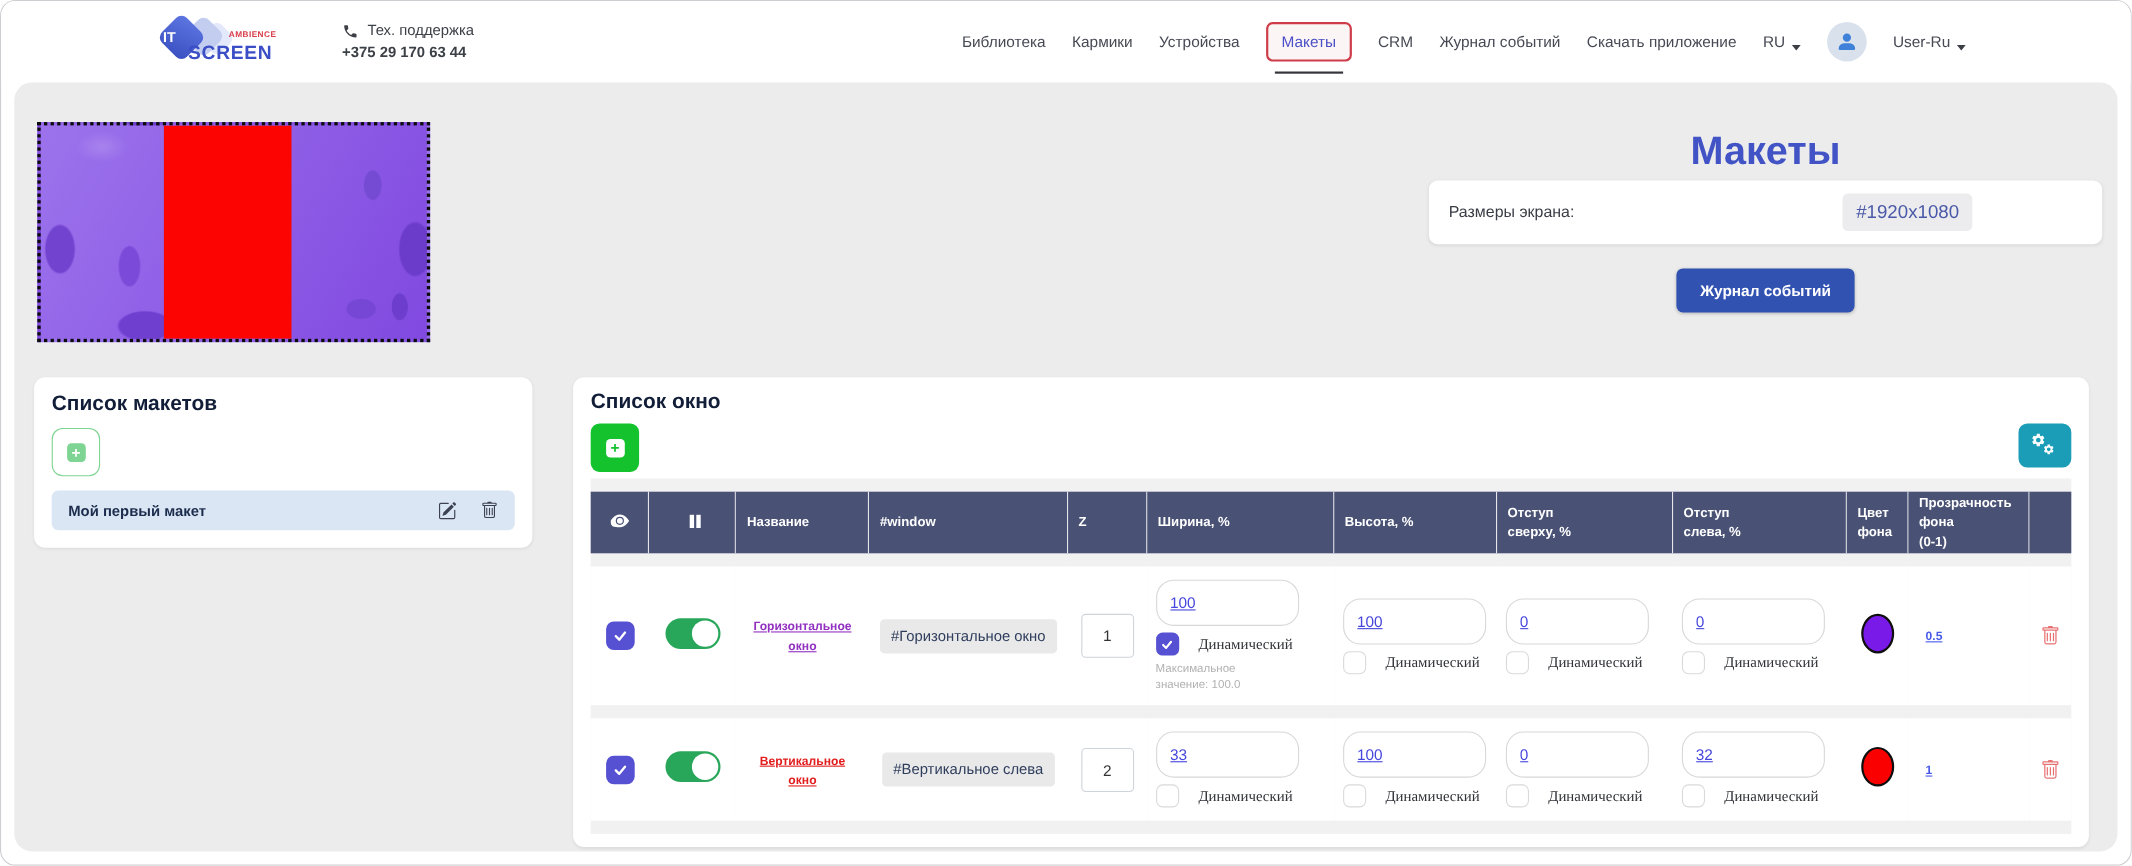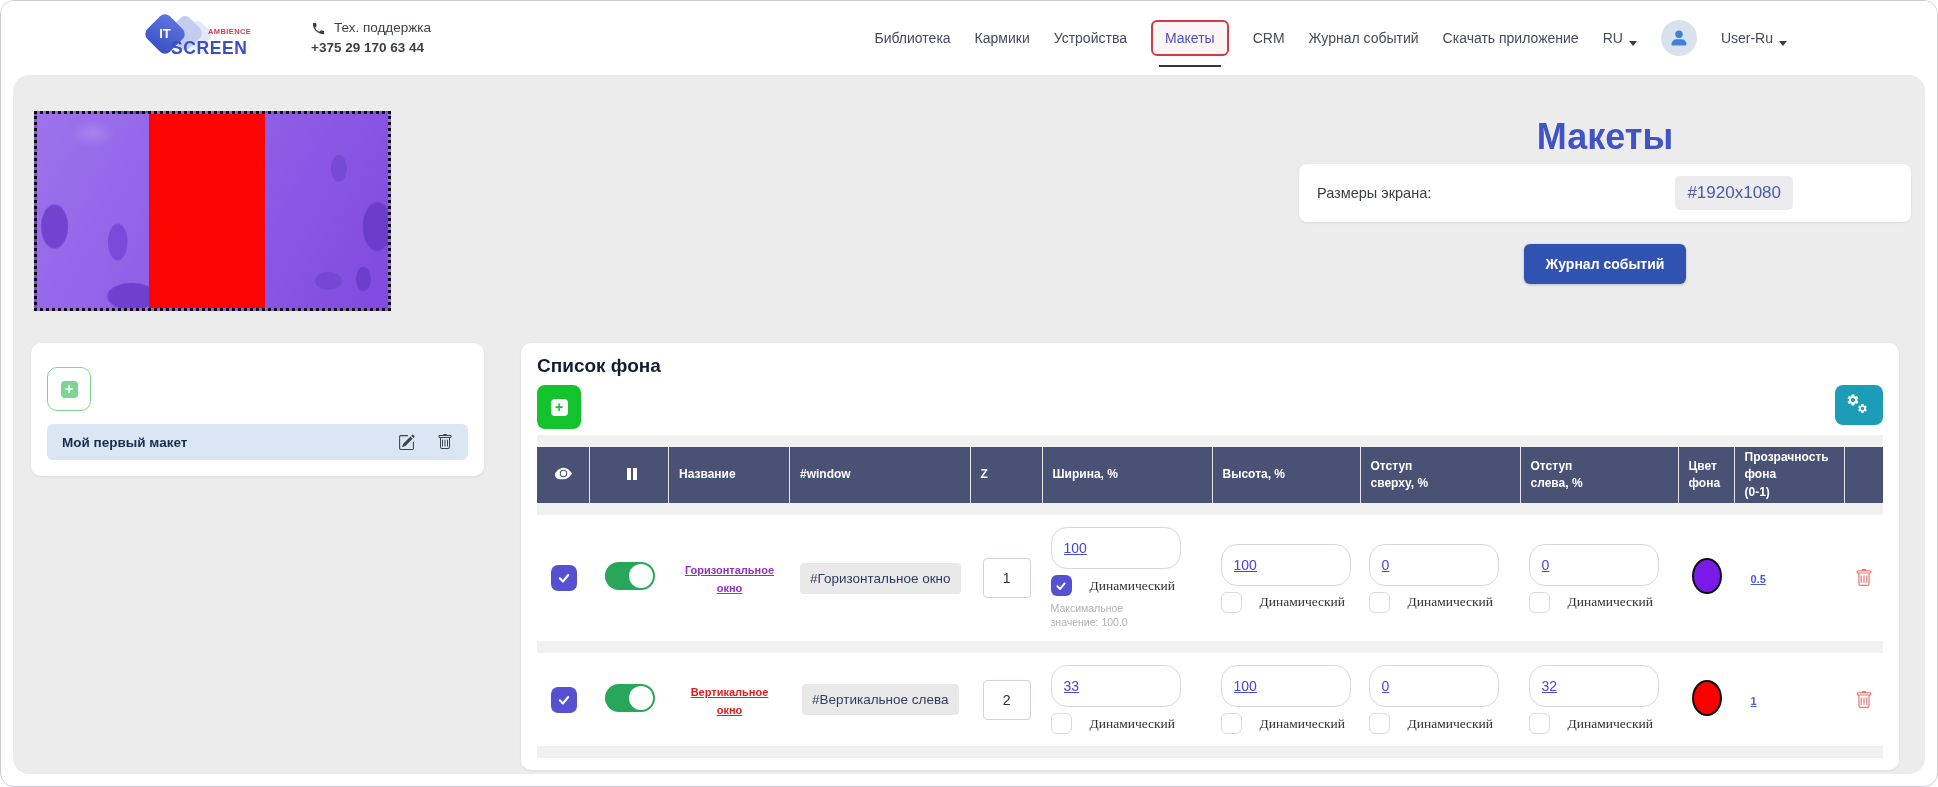--- a/index.html
+++ b/index.html
@@ -7,21 +7,21 @@
   body { font-family:"Liberation Sans", sans-serif; background:#fff; position:relative; overflow:hidden; }
   .frame { position:absolute; inset:0; border:1px solid #cdcdd2; border-radius:14px; overflow:hidden; background:#fff; }
 
   
   .topbar { height:74px; display:flex; align-items:center; background:#fff; }
   .logo { position:relative; width:118px; height:50px; margin-left:140px; flex:none; cursor:pointer; }
   .logo .d { position:absolute; transform:rotate(45deg); border-radius:7px; }
   .d-b2 { left:44px; top:10px; width:24px; height:24px; background:#e3e9fa; }
   .d-b1 { left:30px; top:6px; width:28px; height:28px; background:#c3cdf0; }
   .d-main { left:8px; top:5px; width:32px; height:32px; background:linear-gradient(160deg,#5d77e2,#3a4ec0); }
-  .logo .it { position:absolute; left:16px; top:13px; width:16px; text-align:center; color:#fff; font-weight:bold; font-size:13px; z-index:2; }
+  .logo .it { position:absolute; left:5px; top:13px; width:16px; text-align:center; color:#fff; font-weight:bold; font-size:13px; z-index:2; }
   .logo .screen { position:absolute; left:30px; top:25px; color:#3b4ec6; font-weight:800; font-size:17.5px; letter-spacing:.6px; z-index:2; }
   .logo .ambience { position:absolute; left:67px; top:14px; color:#d93a48; font-weight:800; font-size:7.5px; letter-spacing:.4px; }
 
   .support { margin-left:52px; font-size:13.5px; color:#3b3f46; line-height:20px; }
   .support .row1 { display:flex; align-items:center; gap:8px; }
   .support .phone-num { font-weight:600; }
 
   .nav { margin-left:auto; margin-right:150px; display:flex; align-items:center; gap:24px; font-size:14px; color:#474a54; white-space:nowrap; }
   .nav-item { cursor:pointer; }
   .nav-item.active { color:#4b50c6; border:2px solid #cf3c49; background:#fcf5f5; border-radius:6px; padding:8px 12px; position:relative; }
@@ -165,20 +165,21 @@
       <div class="size-panel">
         <span class="size-label">Размеры экрана:</span>
         <span class="size-badge">#1920x1080</span>
       </div>
       <button class="events-btn">Журнал событий</button>
     </div>
 
     <div class="main-row">
 
       <div class="panel layouts-panel">
+        <div class="panel-title">Список макетов</div>
         <button class="add-outline">
           <span class="plus-chip green-bg">+</span>
         </button>
         <div class="layout-item">
           <span class="name">Мой первый макет</span>
           <span class="actions">
             <button class="icon-btn">
               <svg width="17" height="17" viewBox="0 0 16 16">
                   <g fill="#3c4250">
                     <path d="M15.502 1.94a.5.5 0 0 1 0 .706L14.459 3.69l-2-2L13.502.646a.5.5 0 0 1 .707 0l1.293 1.293zm-1.75 2.456-2-2L4.939 9.21a.5.5 0 0 0-.121.196l-.805 2.414a.25.25 0 0 0 .316.316l2.414-.805a.5.5 0 0 0 .196-.12l6.813-6.814z"></path>
@@ -192,21 +193,21 @@
                     <path d="M5.5 5.5A.5.5 0 0 1 6 6v6a.5.5 0 0 1-1 0V6a.5.5 0 0 1 .5-.5zm2.5 0a.5.5 0 0 1 .5.5v6a.5.5 0 0 1-1 0V6a.5.5 0 0 1 .5-.5zm3 .5a.5.5 0 0 0-1 0v6a.5.5 0 0 0 1 0V6z"></path>
                     <path d="M14.5 3a1 1 0 0 1-1 1H13v9a2 2 0 0 1-2 2H5a2 2 0 0 1-2-2V4h-.5a1 1 0 0 1-1-1V2a1 1 0 0 1 1-1H6a1 1 0 0 1 1-1h2a1 1 0 0 1 1 1h3.5a1 1 0 0 1 1 1v1zM4.118 4 4 4.059V13a1 1 0 0 0 1 1h6a1 1 0 0 0 1-1V4.059L11.882 4H4.118zM2.5 3h11V2h-11v1z"></path>
                   </g>
                 </svg>
             </button>
           </span>
         </div>
       </div>
 
       <div class="panel windows-panel">
-        <div class="panel-title">Список фона</div>
+        <div class="panel-title">Список окно</div>
         <div class="toolbar">
           <button class="add-green">
             <span class="plus-chip white-bg">+</span>
           </button>
           <button class="settings-btn">
             <svg class="gear1" viewBox="0 0 24 24">
                 <path d="M19.14,12.94c0.04-0.3,0.06-0.61,0.06-0.94c0-0.32-0.02-0.64-0.07-0.94l2.03-1.58c0.18-0.14,0.23-0.41,0.12-0.61l-1.92-3.32c-0.12-0.22-0.37-0.29-0.59-0.22l-2.39,0.96c-0.5-0.38-1.03-0.7-1.62-0.94L14.4,2.81c-0.04-0.24-0.24-0.41-0.48-0.41h-3.84c-0.24,0-0.43,0.17-0.47,0.41L9.25,5.35C8.66,5.59,8.12,5.92,7.63,6.29L5.24,5.33c-0.22-0.08-0.47,0-0.59,0.22L2.74,8.87C2.62,9.08,2.66,9.34,2.86,9.48l2.03,1.58C4.84,11.36,4.8,11.69,4.8,12s0.02,0.64,0.07,0.94l-2.03,1.58c-0.18,0.14-0.23,0.41-0.12,0.61l1.92,3.32c0.12,0.22,0.37,0.29,0.59,0.22l2.39-0.96c0.5,0.38,1.03,0.7,1.62,0.94l0.36,2.54c0.05,0.24,0.24,0.41,0.48,0.41h3.84c0.24,0,0.44-0.17,0.47-0.41l0.36-2.54c0.59-0.24,1.13-0.56,1.62-0.94l2.39,0.96c0.22,0.08,0.47,0,0.59-0.22l1.92-3.32c0.12-0.22,0.07-0.47-0.12-0.61L19.14,12.94z M12,15.6c-1.98,0-3.6-1.62-3.6-3.6s1.62-3.6,3.6-3.6s3.6,1.62,3.6,3.6S13.98,15.6,12,15.6z"></path>
               </svg>
             <svg class="gear2" viewBox="0 0 24 24">
                 <path d="M19.14,12.94c0.04-0.3,0.06-0.61,0.06-0.94c0-0.32-0.02-0.64-0.07-0.94l2.03-1.58c0.18-0.14,0.23-0.41,0.12-0.61l-1.92-3.32c-0.12-0.22-0.37-0.29-0.59-0.22l-2.39,0.96c-0.5-0.38-1.03-0.7-1.62-0.94L14.4,2.81c-0.04-0.24-0.24-0.41-0.48-0.41h-3.84c-0.24,0-0.43,0.17-0.47,0.41L9.25,5.35C8.66,5.59,8.12,5.92,7.63,6.29L5.24,5.33c-0.22-0.08-0.47,0-0.59,0.22L2.74,8.87C2.62,9.08,2.66,9.34,2.86,9.48l2.03,1.58C4.84,11.36,4.8,11.69,4.8,12s0.02,0.64,0.07,0.94l-2.03,1.58c-0.18,0.14-0.23,0.41-0.12,0.61l1.92,3.32c0.12,0.22,0.37,0.29,0.59,0.22l2.39-0.96c0.5,0.38,1.03,0.7,1.62,0.94l0.36,2.54c0.05,0.24,0.24,0.41,0.48,0.41h3.84c0.24,0,0.44-0.17,0.47-0.41l0.36-2.54c0.59-0.24,1.13-0.56,1.62-0.94l2.39,0.96c0.22,0.08,0.47,0,0.59-0.22l1.92-3.32c0.12-0.22,0.07-0.47-0.12-0.61L19.14,12.94z M12,15.6c-1.98,0-3.6-1.62-3.6-3.6s1.62-3.6,3.6-3.6s3.6,1.62,3.6,3.6S13.98,15.6,12,15.6z"></path>

